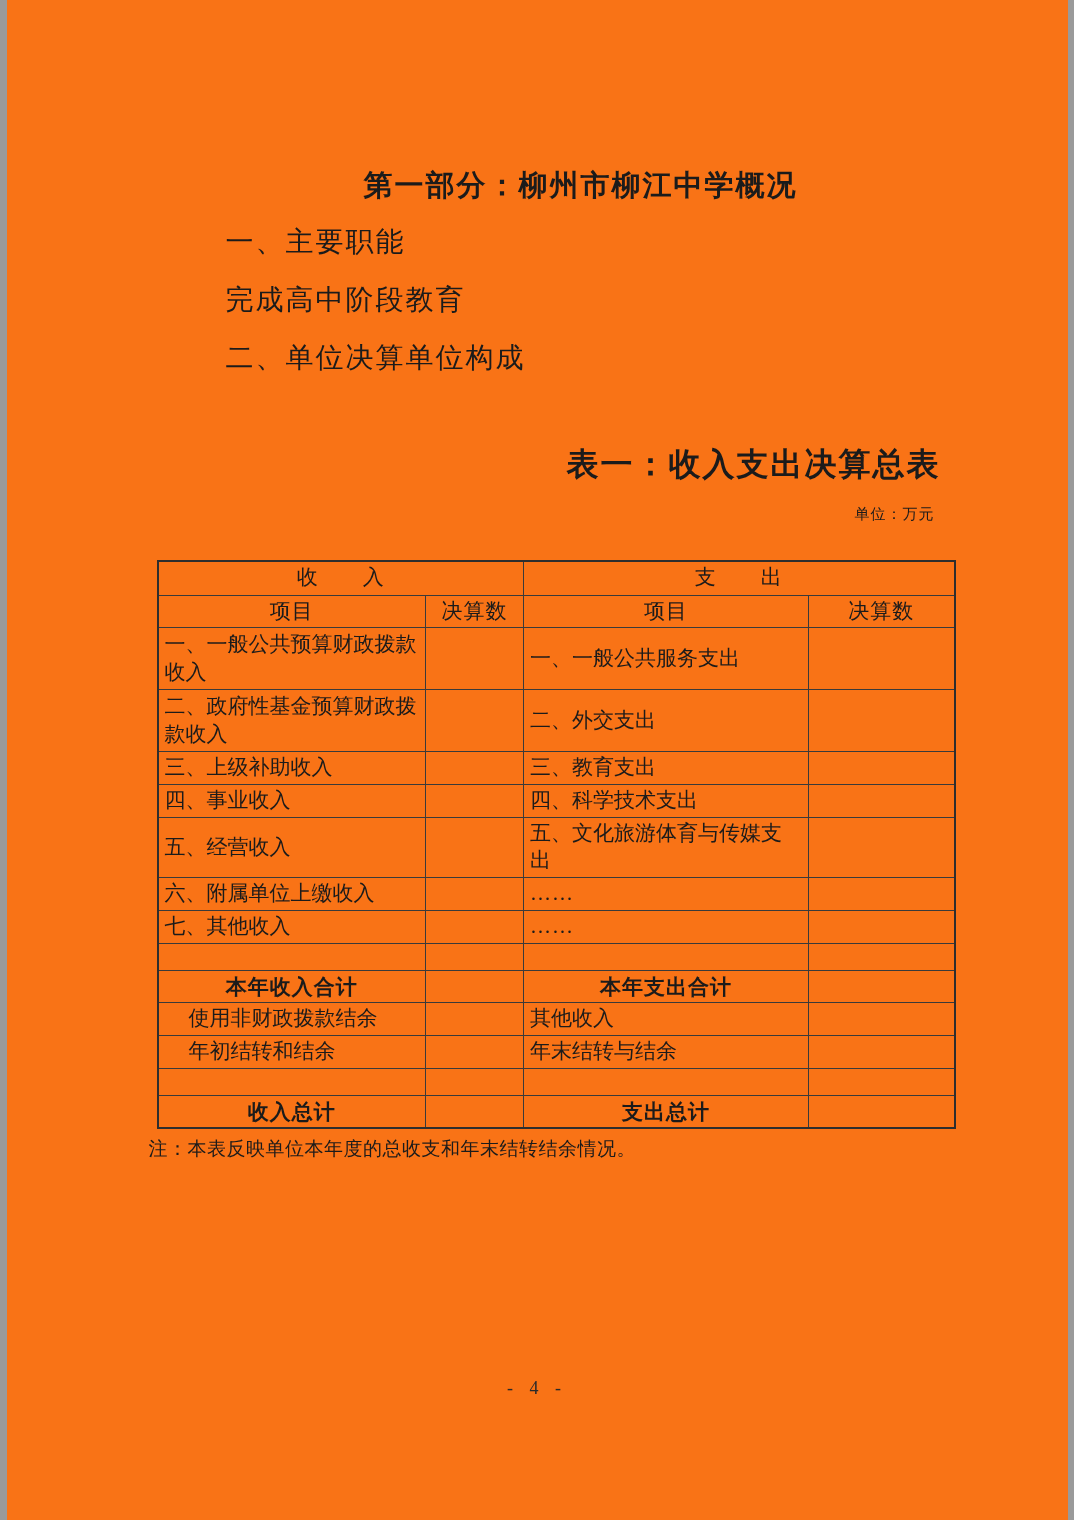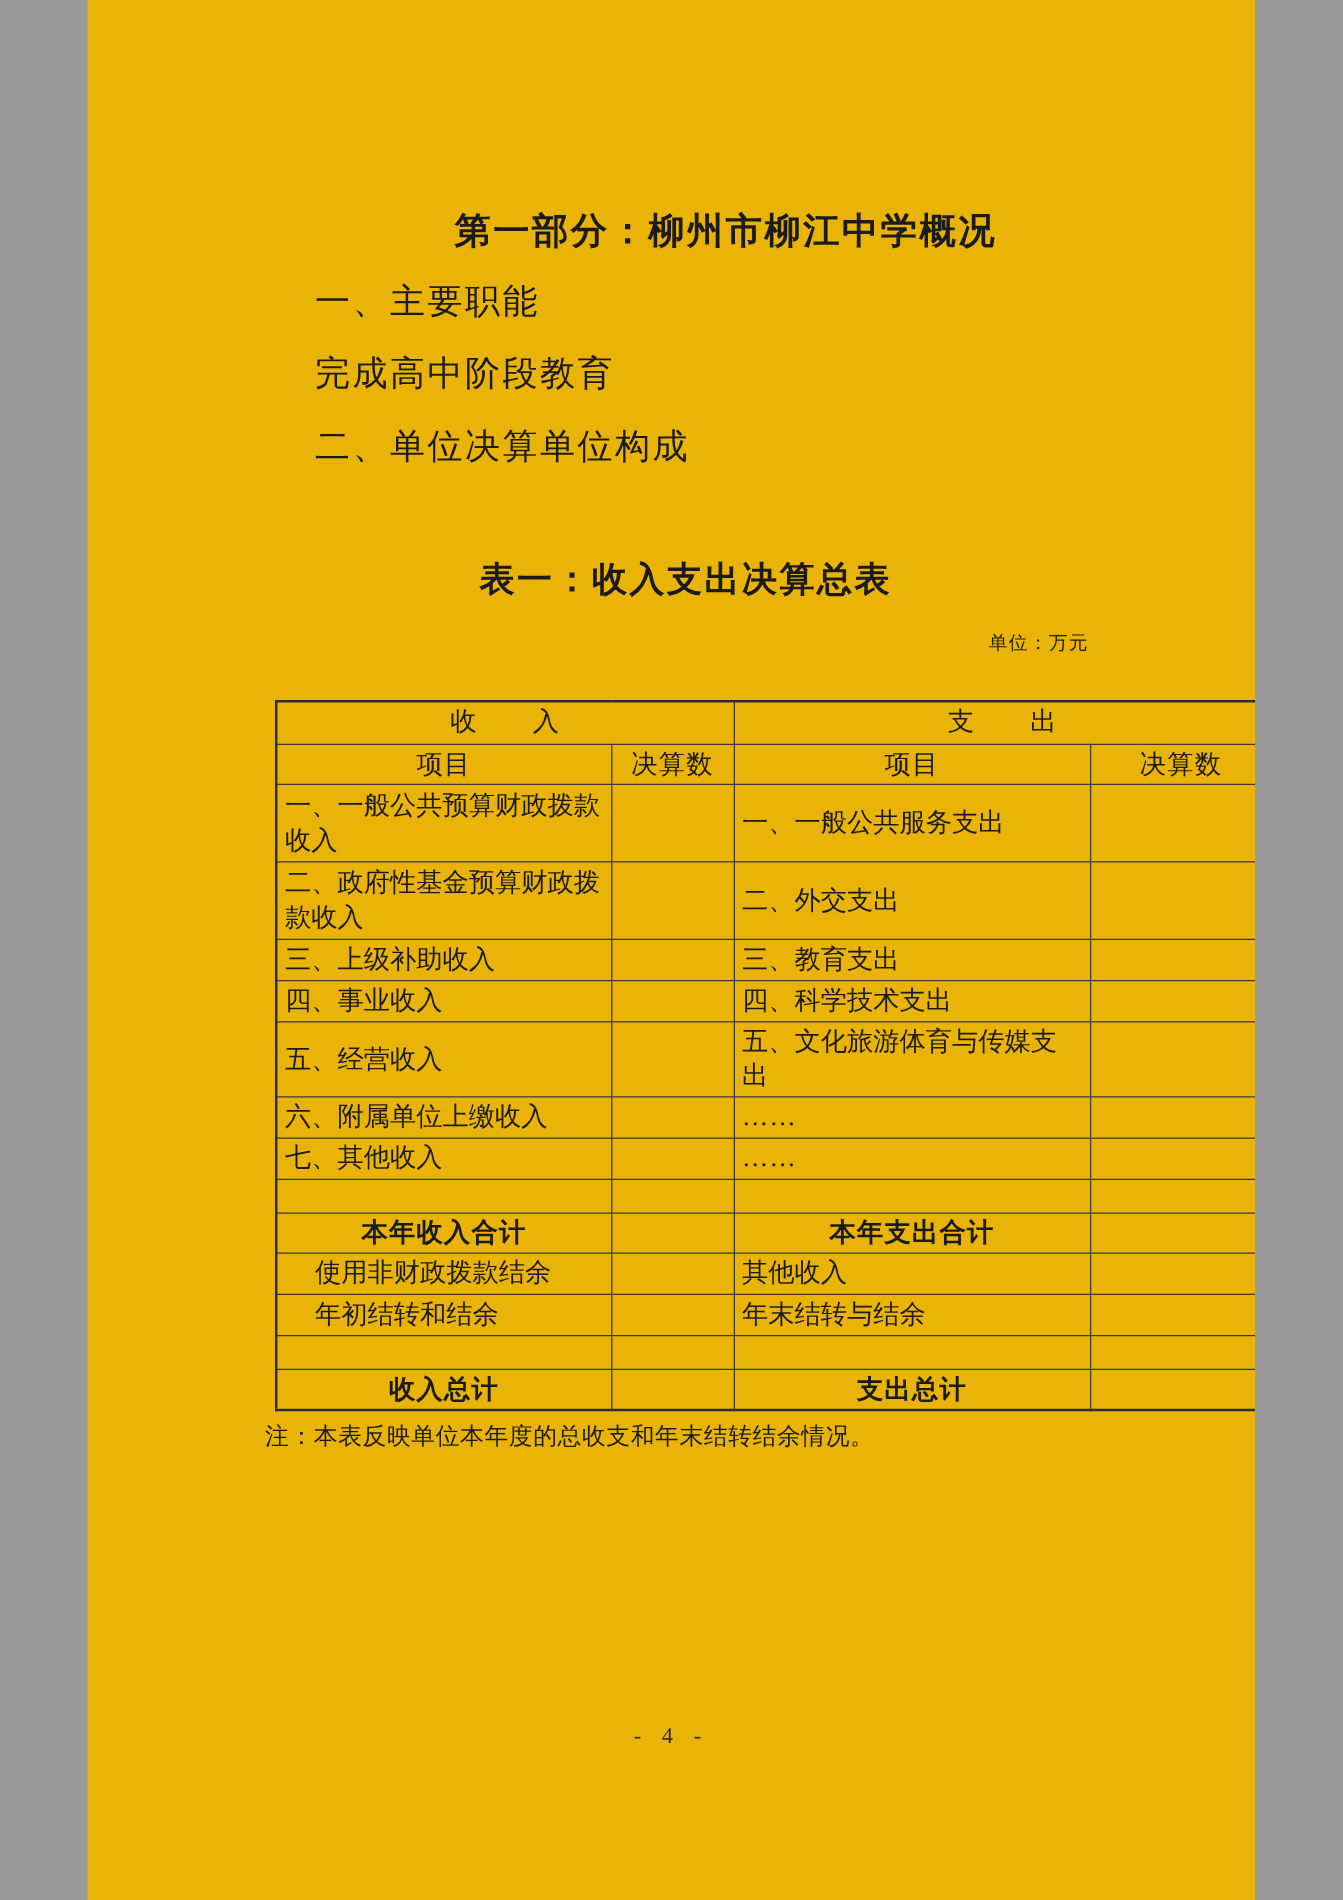--- a/index.html
+++ b/index.html
@@ -1,56 +1,56 @@
 <!DOCTYPE html>
 <html><head>
 <meta charset="utf-8">
 <style>
   html, body { margin: 0; padding: 0; background: #9a9a9a; }
   .page {
     position: relative;
-    width: 934px;
+    width: 1061px;
     height: 1520px;
     margin: 0 auto;
-    background: #eab308;
+    background: #f97316;
     color: #1b1b1b;
     font-family: "Liberation Serif", serif;
     overflow: hidden;
   }
   .content {
     padding: 168px 127px 0 150px;
   }
 
   
   .part1-title {
     margin: 0 0 24px 0;
     padding-left: 64px;
     text-align: center;
     font-size: 29px;
     font-weight: bold;
     letter-spacing: 2px;
     line-height: 34px;
   }
   .para {
-    margin: 0 0 27px 32px;
+    margin: 0 0 27px 69px;
     font-size: 28px;
     line-height: 31px;
     letter-spacing: 2px;
   }
   .part2-title {
     margin: 48px 0 0 -5px;
     font-size: 29px;
     font-weight: bold;
     letter-spacing: 1px;
     line-height: 34px;
   }
   .table1-title {
     margin: 72px 0 0 0;
-    text-align: center;
-    font-size: 28px;
+    text-align: right;
+    font-size: 32px;
     font-weight: bold;
     letter-spacing: 2px;
     font-family: "Liberation Sans", sans-serif;
     line-height: 38px;
   }
   .unit-label {
     margin: 22px 6px 3px 0;
     text-align: right;
     font-size: 15px;
     letter-spacing: 1px;

